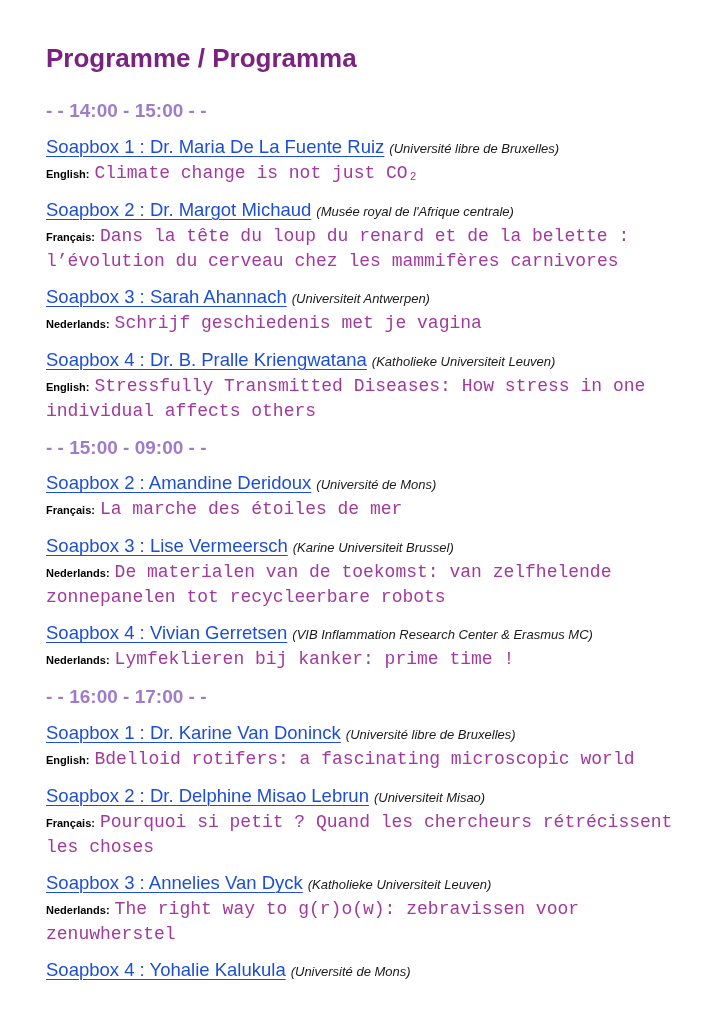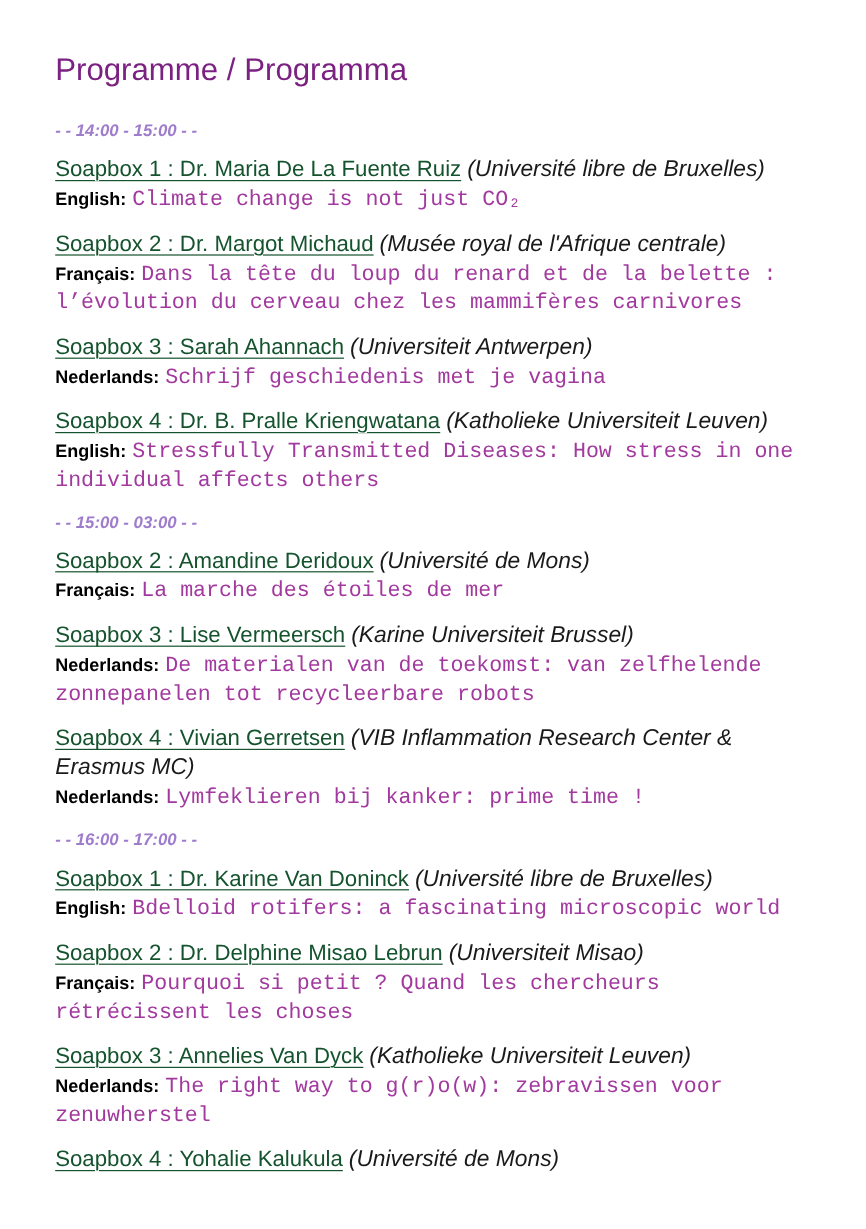--- a/index.html
+++ b/index.html
@@ -13,58 +13,57 @@
     overflow: hidden;
     font-family: "Liberation Sans", sans-serif;
     color: #1a1a1a;
   }
   .page {
     padding: 44px 46px 0 46px;
     box-sizing: border-box;
   }
   .page-title {
     font-size: 26px;
-    font-weight: 400;
+    font-weight: 700;
     color: #7B2182;
     margin: 0 0 26px 0;
     line-height: 1.15;
   }
   .session-time {
-    font-size: 14px;
+    font-size: 19px;
     font-weight: 700;
     color: #9E7CCB;
     margin: 14px 0 12px 0;
     line-height: 1.2;
-    font-style: italic;
   }
   .talk {
     margin-bottom: 12px;
   }
   .talk-heading-line {
     line-height: 23px;
   }
   .talk-heading {
     font-size: 18.5px;
-    color: #14532d;
+    color: #1d4ed8;
     text-decoration: underline;
     text-underline-offset: 3px;
     text-decoration-thickness: 1px;
   }
   .talk-affiliation {
-    font-size: 19px;
+    font-size: 13px;
     font-style: italic;
     color: #1a1a1a;
     margin-left: 5px;
   }
   .talk-title-line {
     line-height: 23px;
     margin-top: 1px;
   }
   .lang-label {
-    font-size: 15px;
+    font-size: 11px;
     font-weight: 700;
     color: #000000;
     margin-right: 5px;
   }
   .talk-title {
     font-size: 18px;
     color: #A2399E;
     font-family: Liberation Mono, monospace;
   }
 </style>
@@ -87,21 +86,21 @@
         <div class="talk">
           <div class="talk-heading-line"><span class="talk-heading">Soapbox 3 : Sarah Ahannach</span><span class="talk-affiliation">(Universiteit Antwerpen)</span></div>
           <div class="talk-title-line"><span class="lang-label">Nederlands:</span><span class="talk-title">Schrijf geschiedenis met je vagina</span></div>
         </div>
         <div class="talk">
           <div class="talk-heading-line"><span class="talk-heading">Soapbox 4 : Dr. B. Pralle Kriengwatana</span><span class="talk-affiliation">(Katholieke Universiteit Leuven)</span></div>
           <div class="talk-title-line"><span class="lang-label">English:</span><span class="talk-title">Stressfully Transmitted Diseases: How stress in one individual affects others</span></div>
         </div>
       </div>
       <div class="session">
-        <div class="session-time">- - 15:00 - 03:00 - -</div>
+        <div class="session-time">- - 15:00 - 09:00 - -</div>
         <div class="talk">
           <div class="talk-heading-line"><span class="talk-heading">Soapbox 2 : Amandine Deridoux</span><span class="talk-affiliation">(Université de Mons)</span></div>
           <div class="talk-title-line"><span class="lang-label">Français:</span><span class="talk-title">La marche des étoiles de mer</span></div>
         </div>
         <div class="talk">
           <div class="talk-heading-line"><span class="talk-heading">Soapbox 3 : Lise Vermeersch</span><span class="talk-affiliation">(Karine Universiteit Brussel)</span></div>
           <div class="talk-title-line"><span class="lang-label">Nederlands:</span><span class="talk-title">De materialen van de toekomst: van zelfhelende zonnepanelen tot recycleerbare robots</span></div>
         </div>
         <div class="talk">
           <div class="talk-heading-line"><span class="talk-heading">Soapbox 4 : Vivian Gerretsen</span><span class="talk-affiliation">(VIB Inflammation Research Center &amp; Erasmus MC)</span></div>

